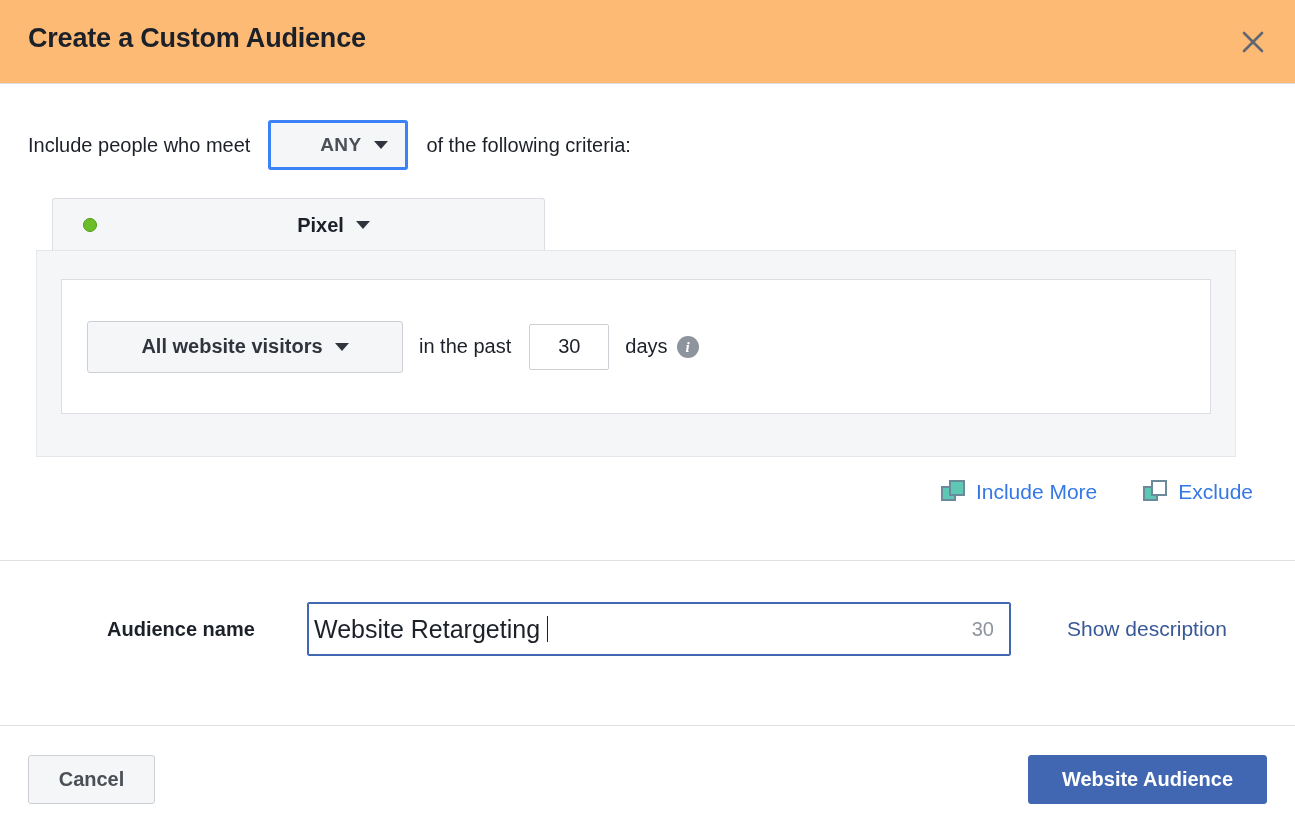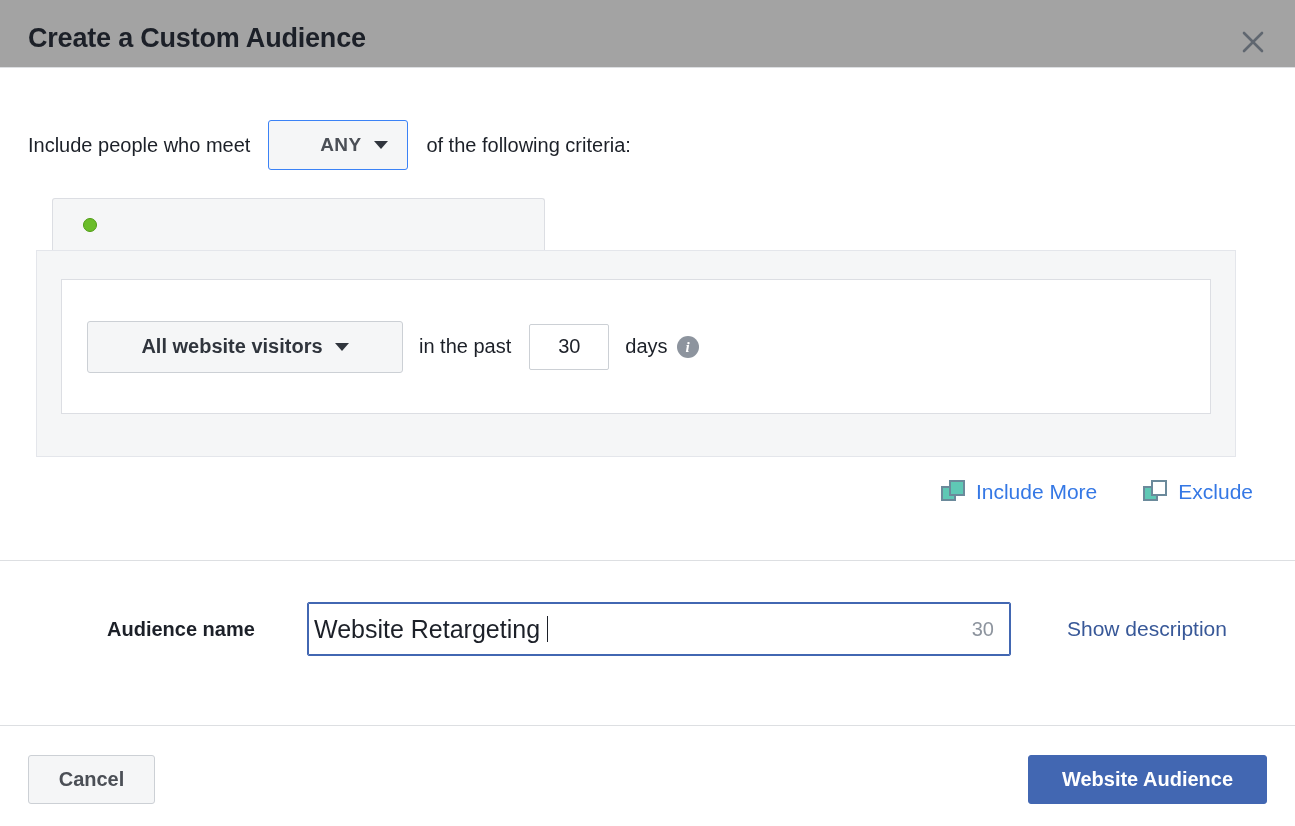--- a/index.html
+++ b/index.html
@@ -11,23 +11,23 @@
     width: 1295px; height: 826px;
     font-family: "Liberation Sans", sans-serif;
     color: #1c2028;
     overflow: hidden;
     position: relative;
   }
 
   
   .modal-header {
     position: absolute;
-    left: 0; top: 0; width: 1295px; height: 68px;
+    left: 0; top: 0; width: 1295px; height: 84px;
     border-bottom: 1px solid #dddfe2;
-    background: #a3a3a3;
+    background: #fdba74;
   }
   .modal-title {
     position: absolute;
     left: 28px; top: 23px;
     font-size: 27px;
     font-weight: bold;
     letter-spacing: -0.2px;
     color: #1c2028;
   }
   .close-btn {
@@ -49,21 +49,21 @@
   .criteria-text {
     font-size: 20px;
     color: #1c2028;
     line-height: 50px;
     white-space: nowrap;
   }
   .any-select {
     margin: 0 18px;
     width: 140px; height: 50px;
     background: #f5f6f7;
-    border: 1px solid #3b82f6;
+    border: 3px solid #3b82f6;
     border-radius: 3px;
     display: flex; align-items: center; justify-content: center;
     cursor: pointer;
     padding-left: 31px;
   }
   .any-label {
     font-size: 19px;
     font-weight: bold;
     color: #4b4f56;
     letter-spacing: 0.4px;
@@ -307,20 +307,24 @@
   <span class="criteria-text">Include people who meet</span>
   <div class="any-select">
     <span class="any-label">ANY</span>
     <span class="caret"></span>
   </div>
   <span class="criteria-text">of the following criteria:</span>
 </div>
 
 <div class="pixel-tab">
   <span class="status-dot"></span>
+  <div class="pixel-label-wrap">
+    <span class="pixel-label">Pixel</span>
+    <span class="caret"></span>
+  </div>
 </div>
 
 <div class="gray-panel">
   <div class="white-box">
     <div class="visitors-select">
       <span class="visitors-label">All website visitors</span>
       <span class="caret"></span>
     </div>
     <span class="inthepast">in the past</span>
     <input class="days-input" type="text" value="30" style="">

